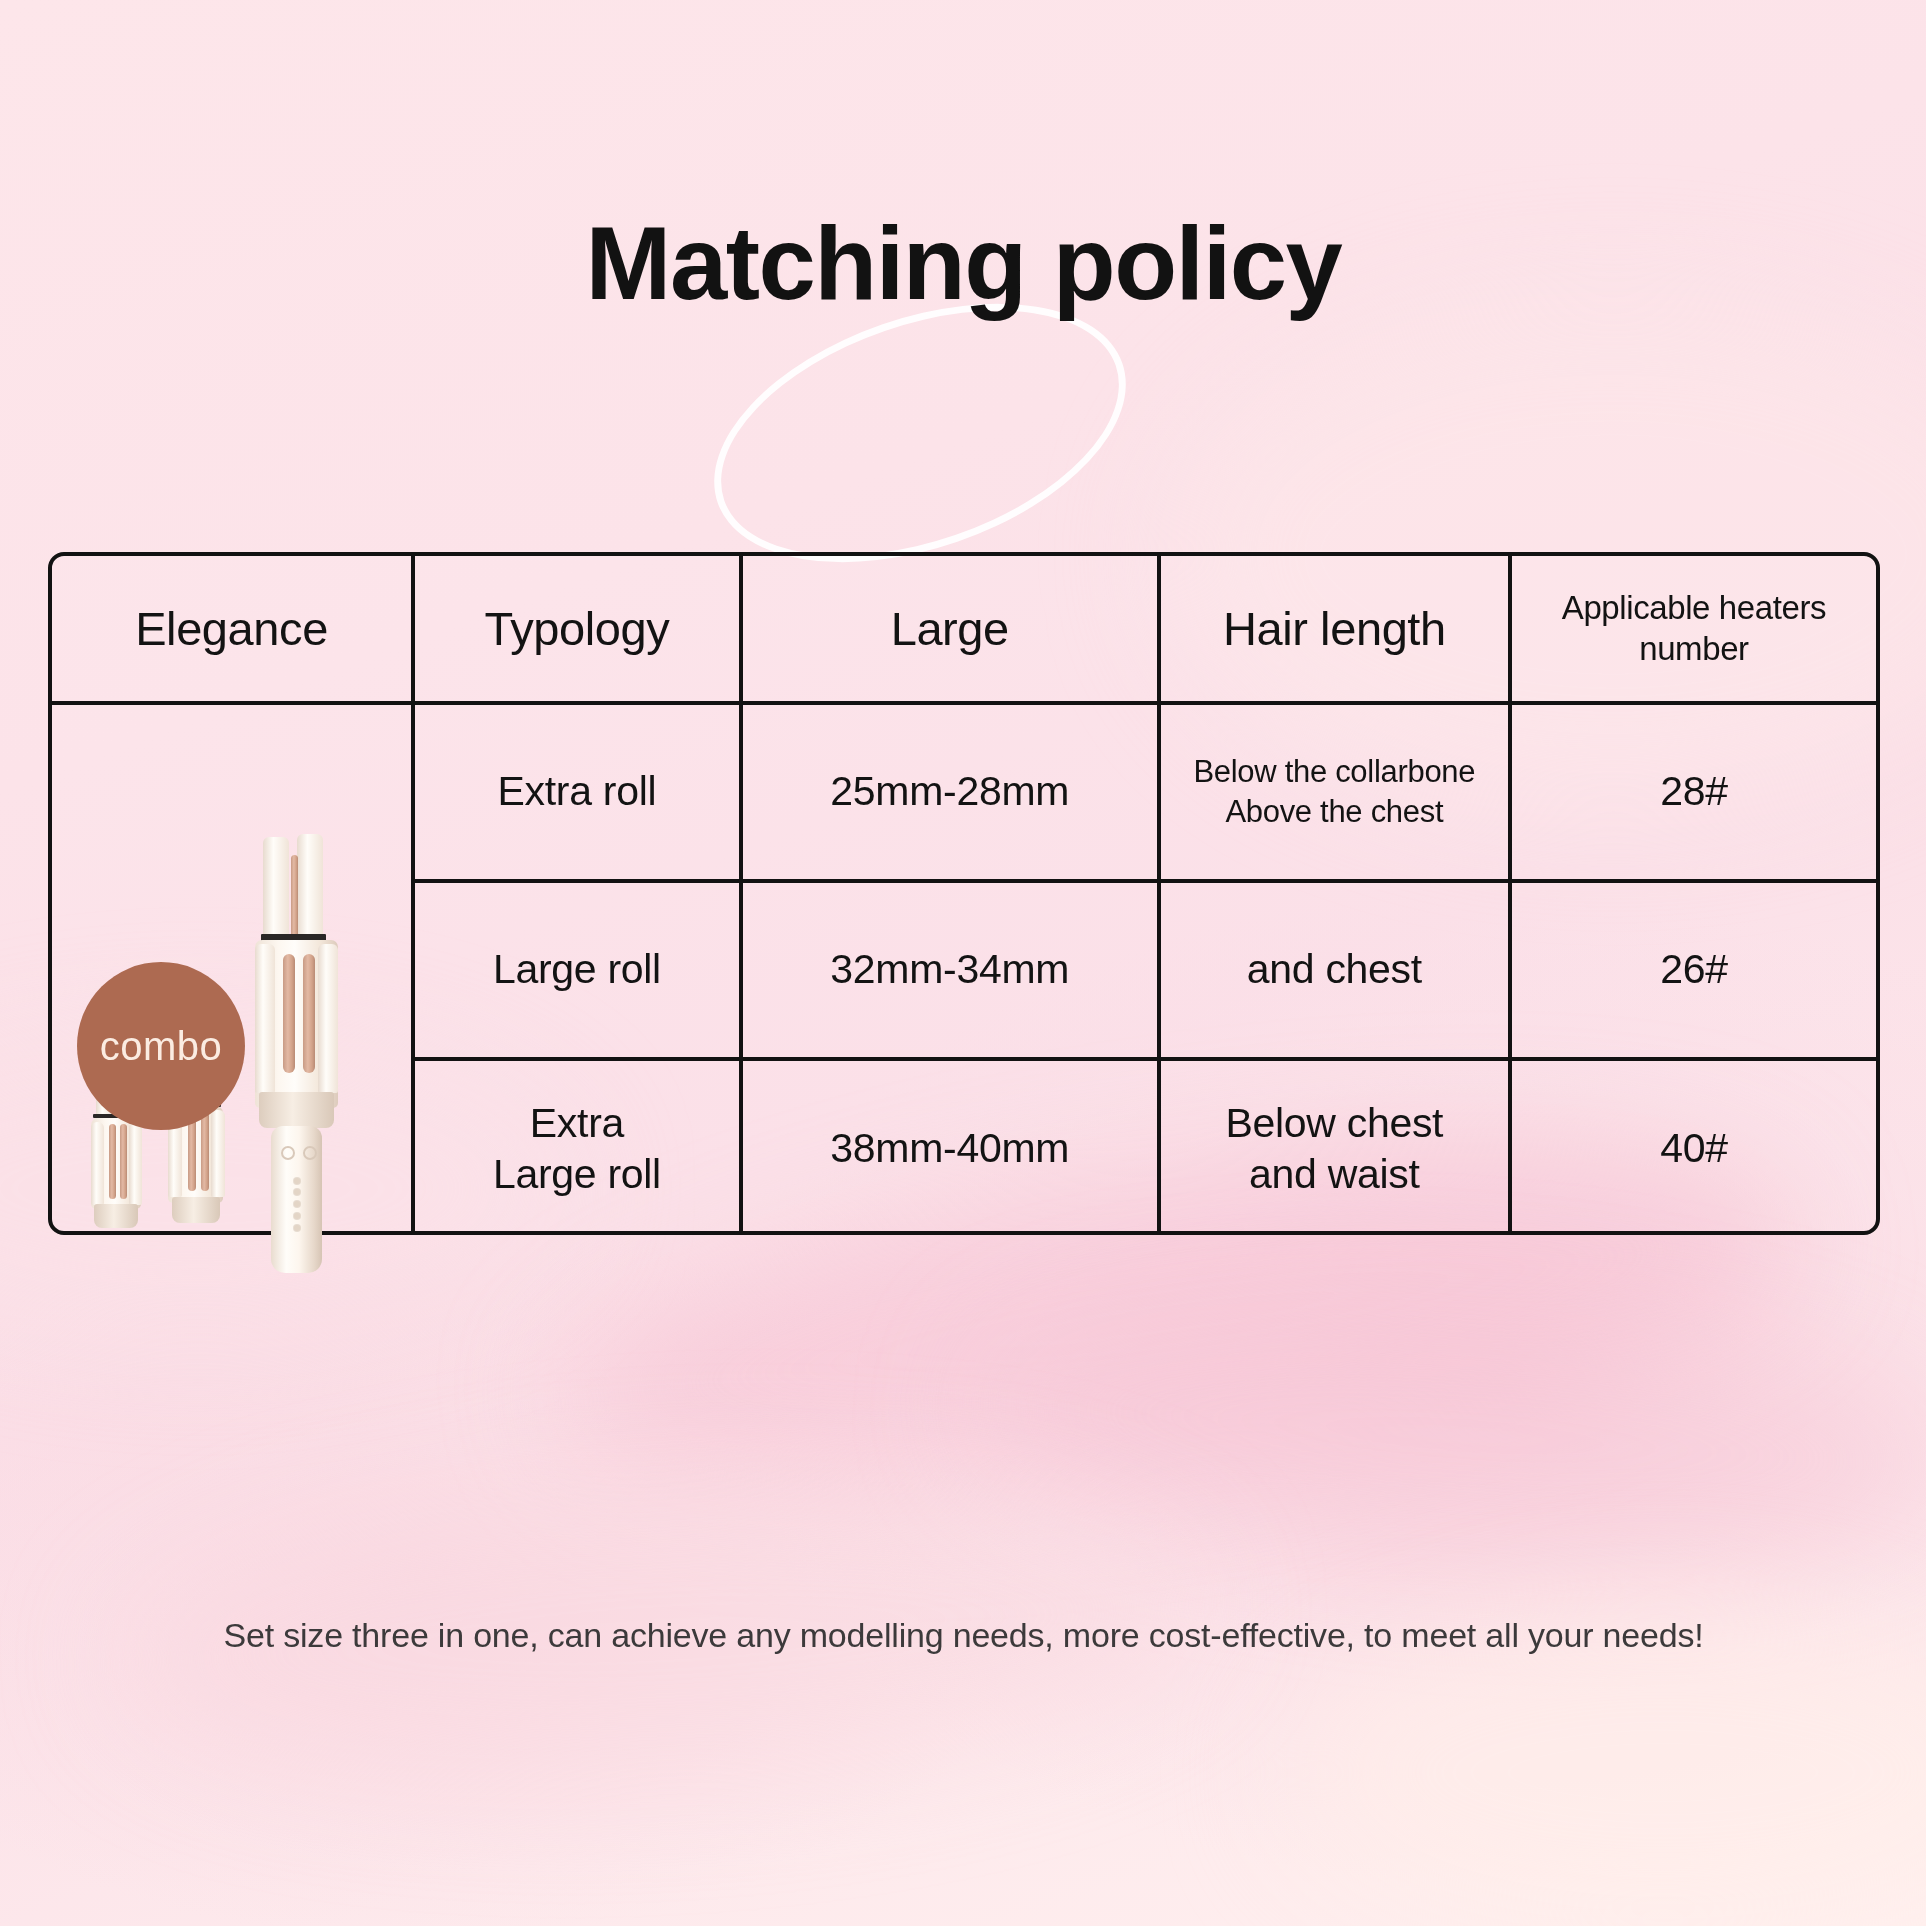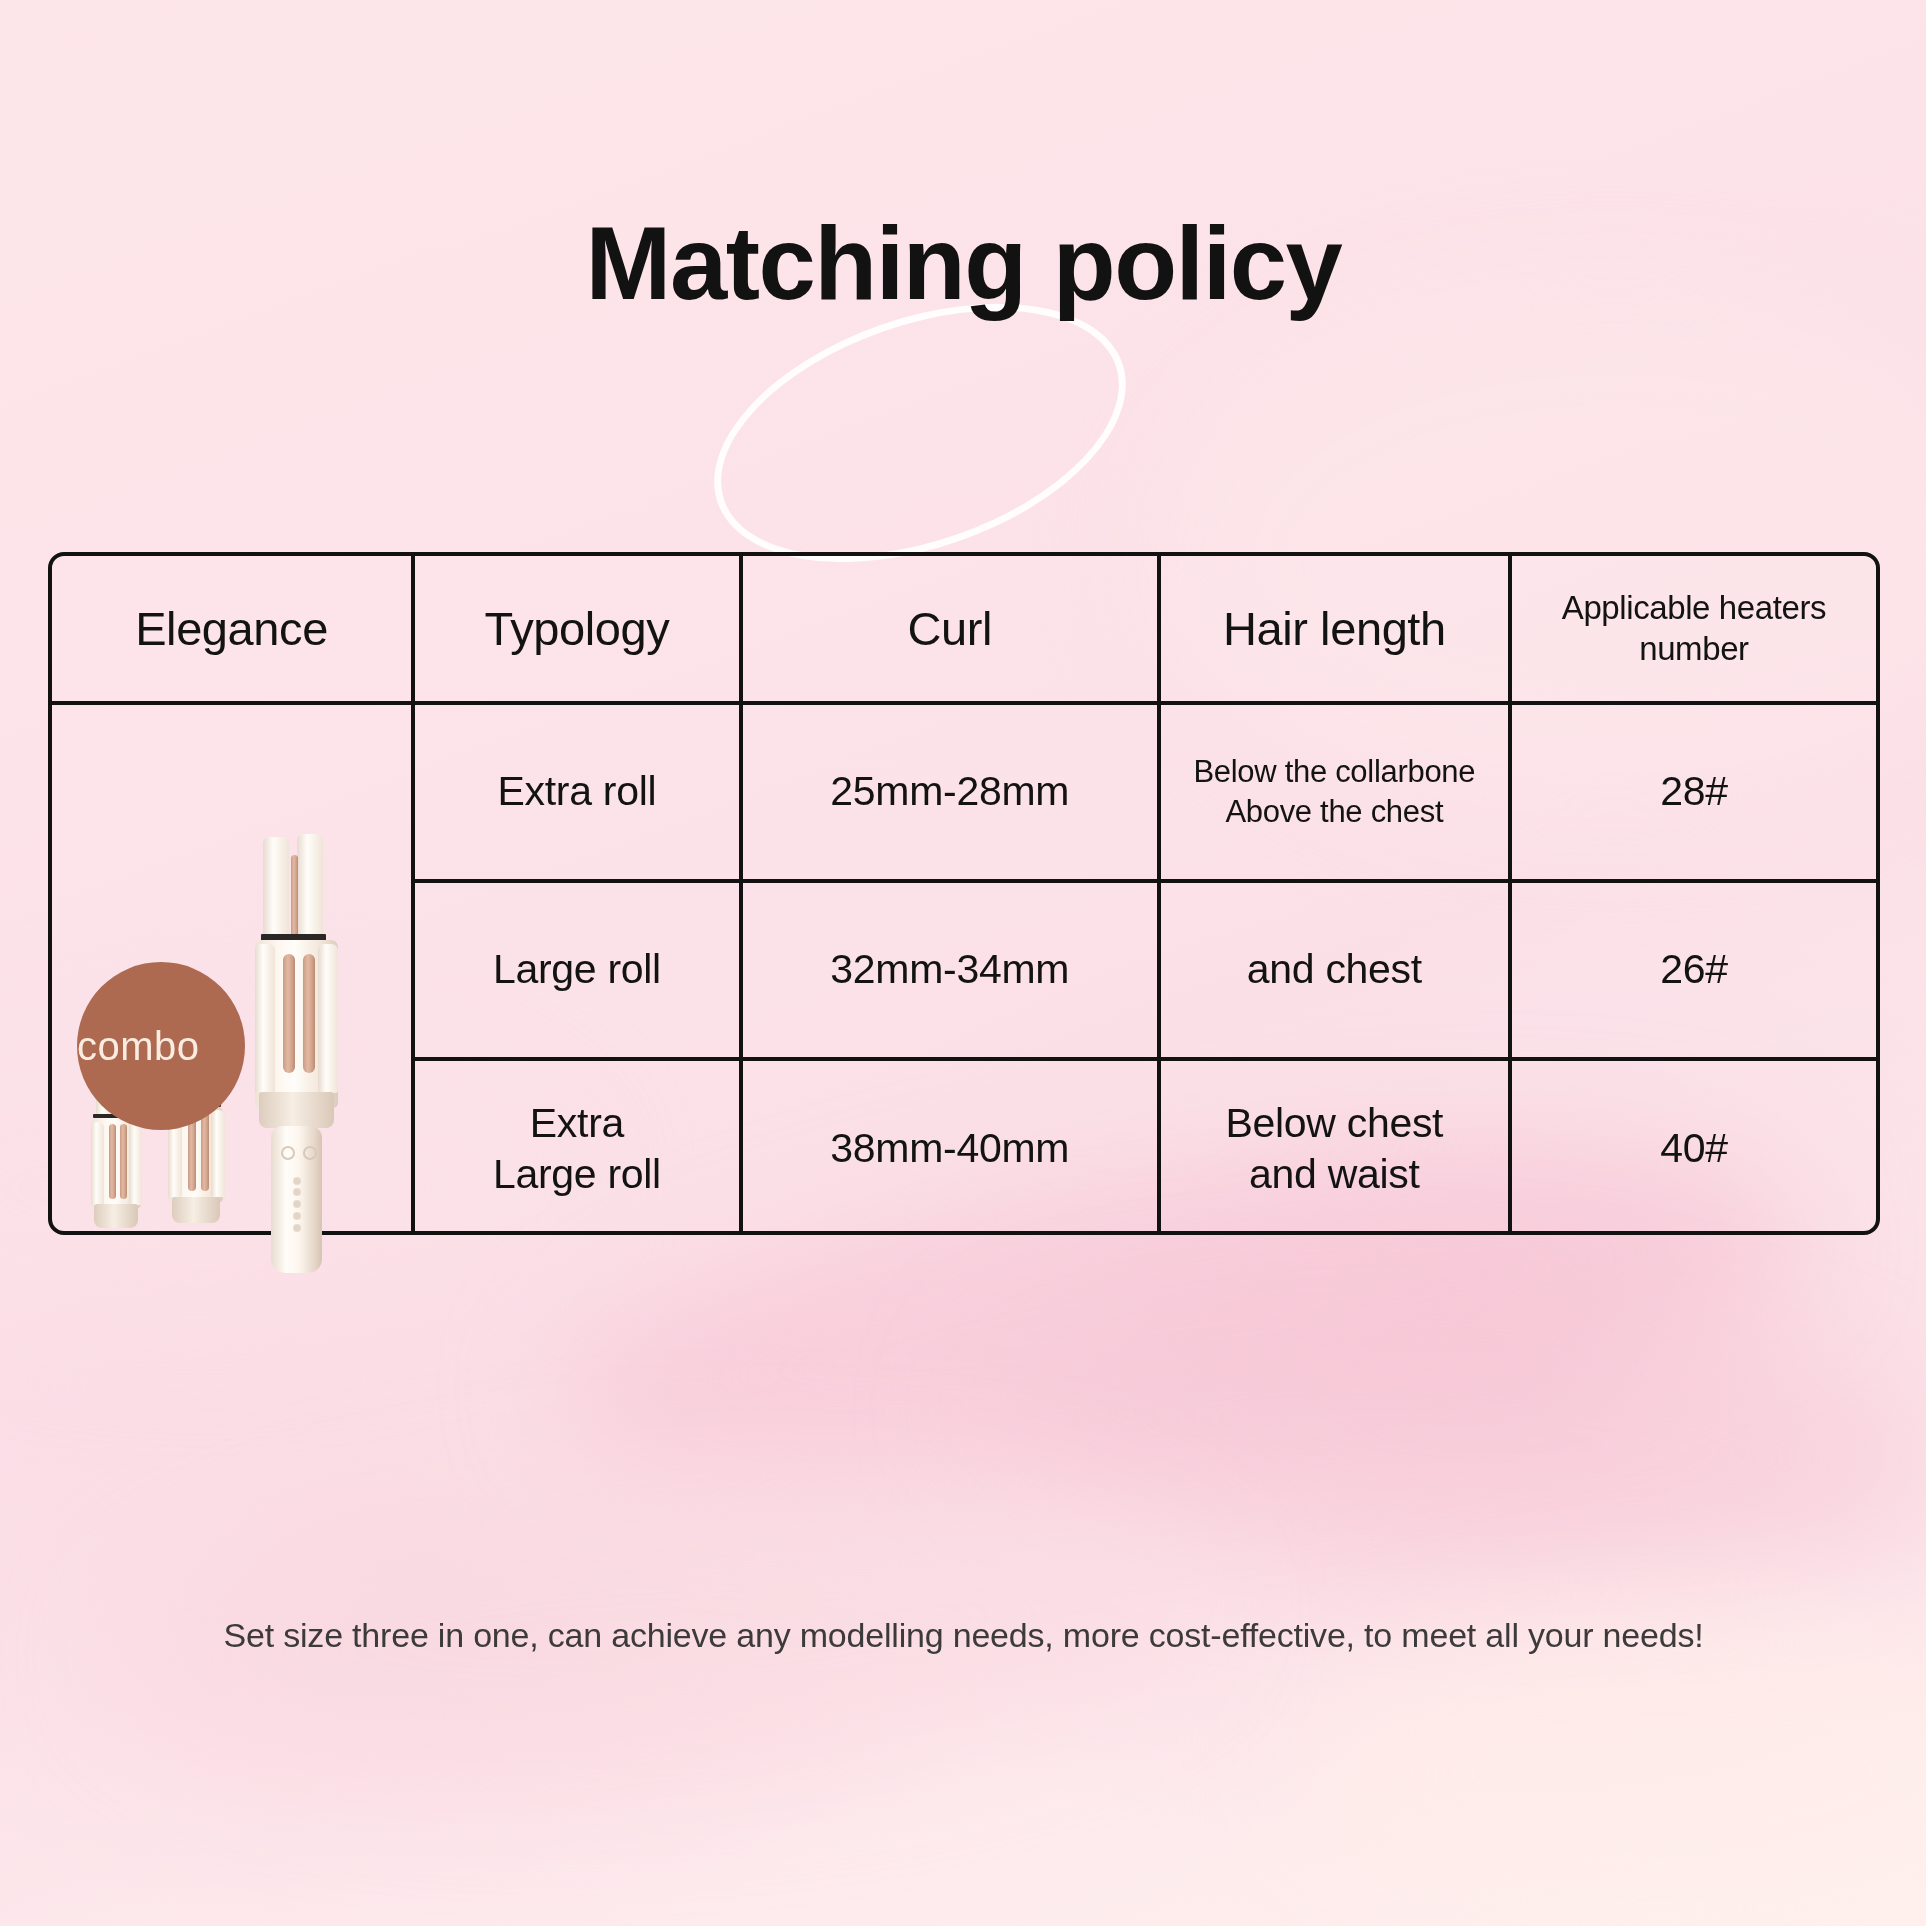--- a/index.html
+++ b/index.html
@@ -118,20 +118,21 @@
 
   
   .combo-badge {
     position: absolute;
     left: 77px; top: 962px;
     width: 168px; height: 168px;
     border-radius: 50%;
     background: #ad6a51;
     display: flex;
     align-items: center;
+    justify-content: center;
     color: #fbece2;
     font-size: 40px;
     letter-spacing: 0.5px;
   }
 
   
   .products {
     position: absolute;
     left: 69px;
     top: 891px;
@@ -216,21 +217,21 @@
       <col class="c-elegance">
         <col class="c-typology">
         <col class="c-curl">
         <col class="c-hair">
         <col class="c-heaters">
     </colgroup>
     <thead>
       <tr>
         <th>Elegance</th>
         <th>Typology</th>
-        <th>Curl</th>
+        <th>Large</th>
         <th>Hair length</th>
         <th class="small">Applicable heaters number</th>
       </tr>
     </thead>
     <tbody>
       <tr class="row-1">
         <td class="elegance-cell" rowspan="3">
           
         </td>
         <td>Extra roll</td>

